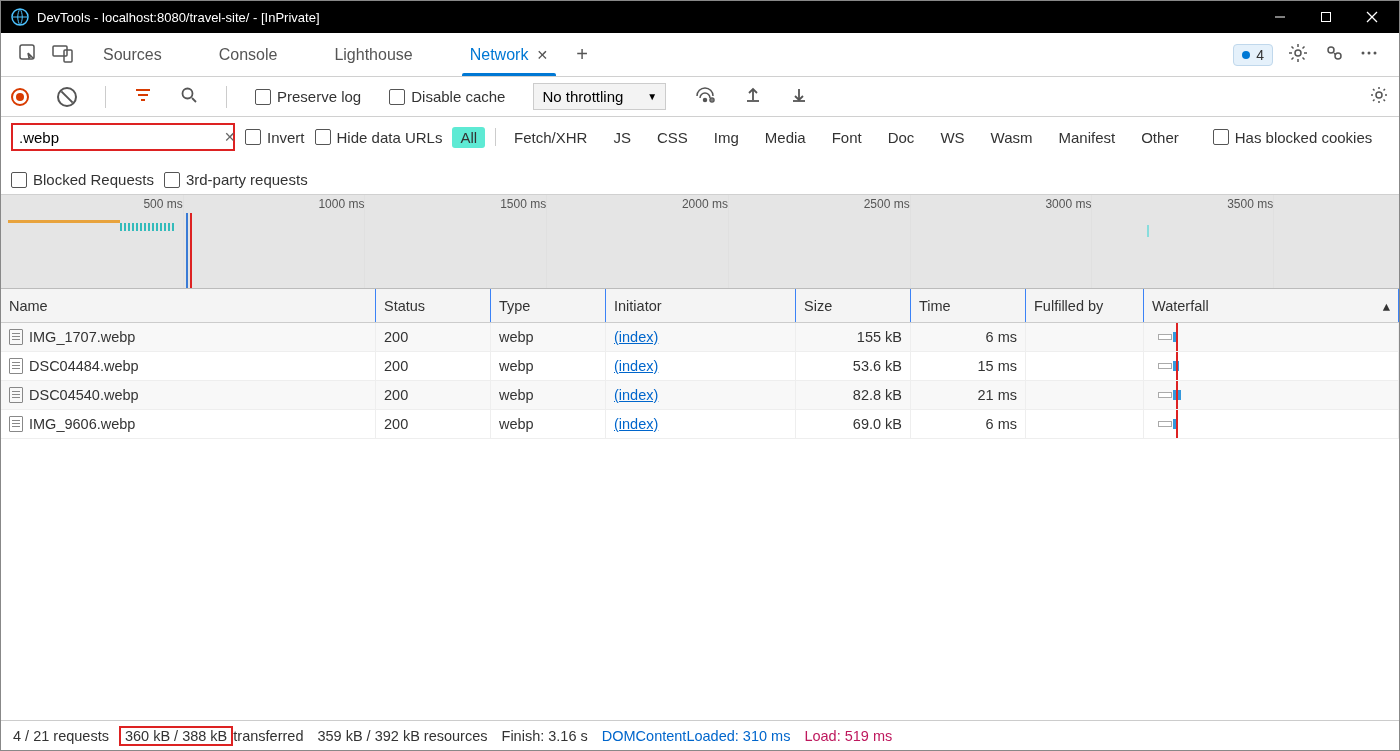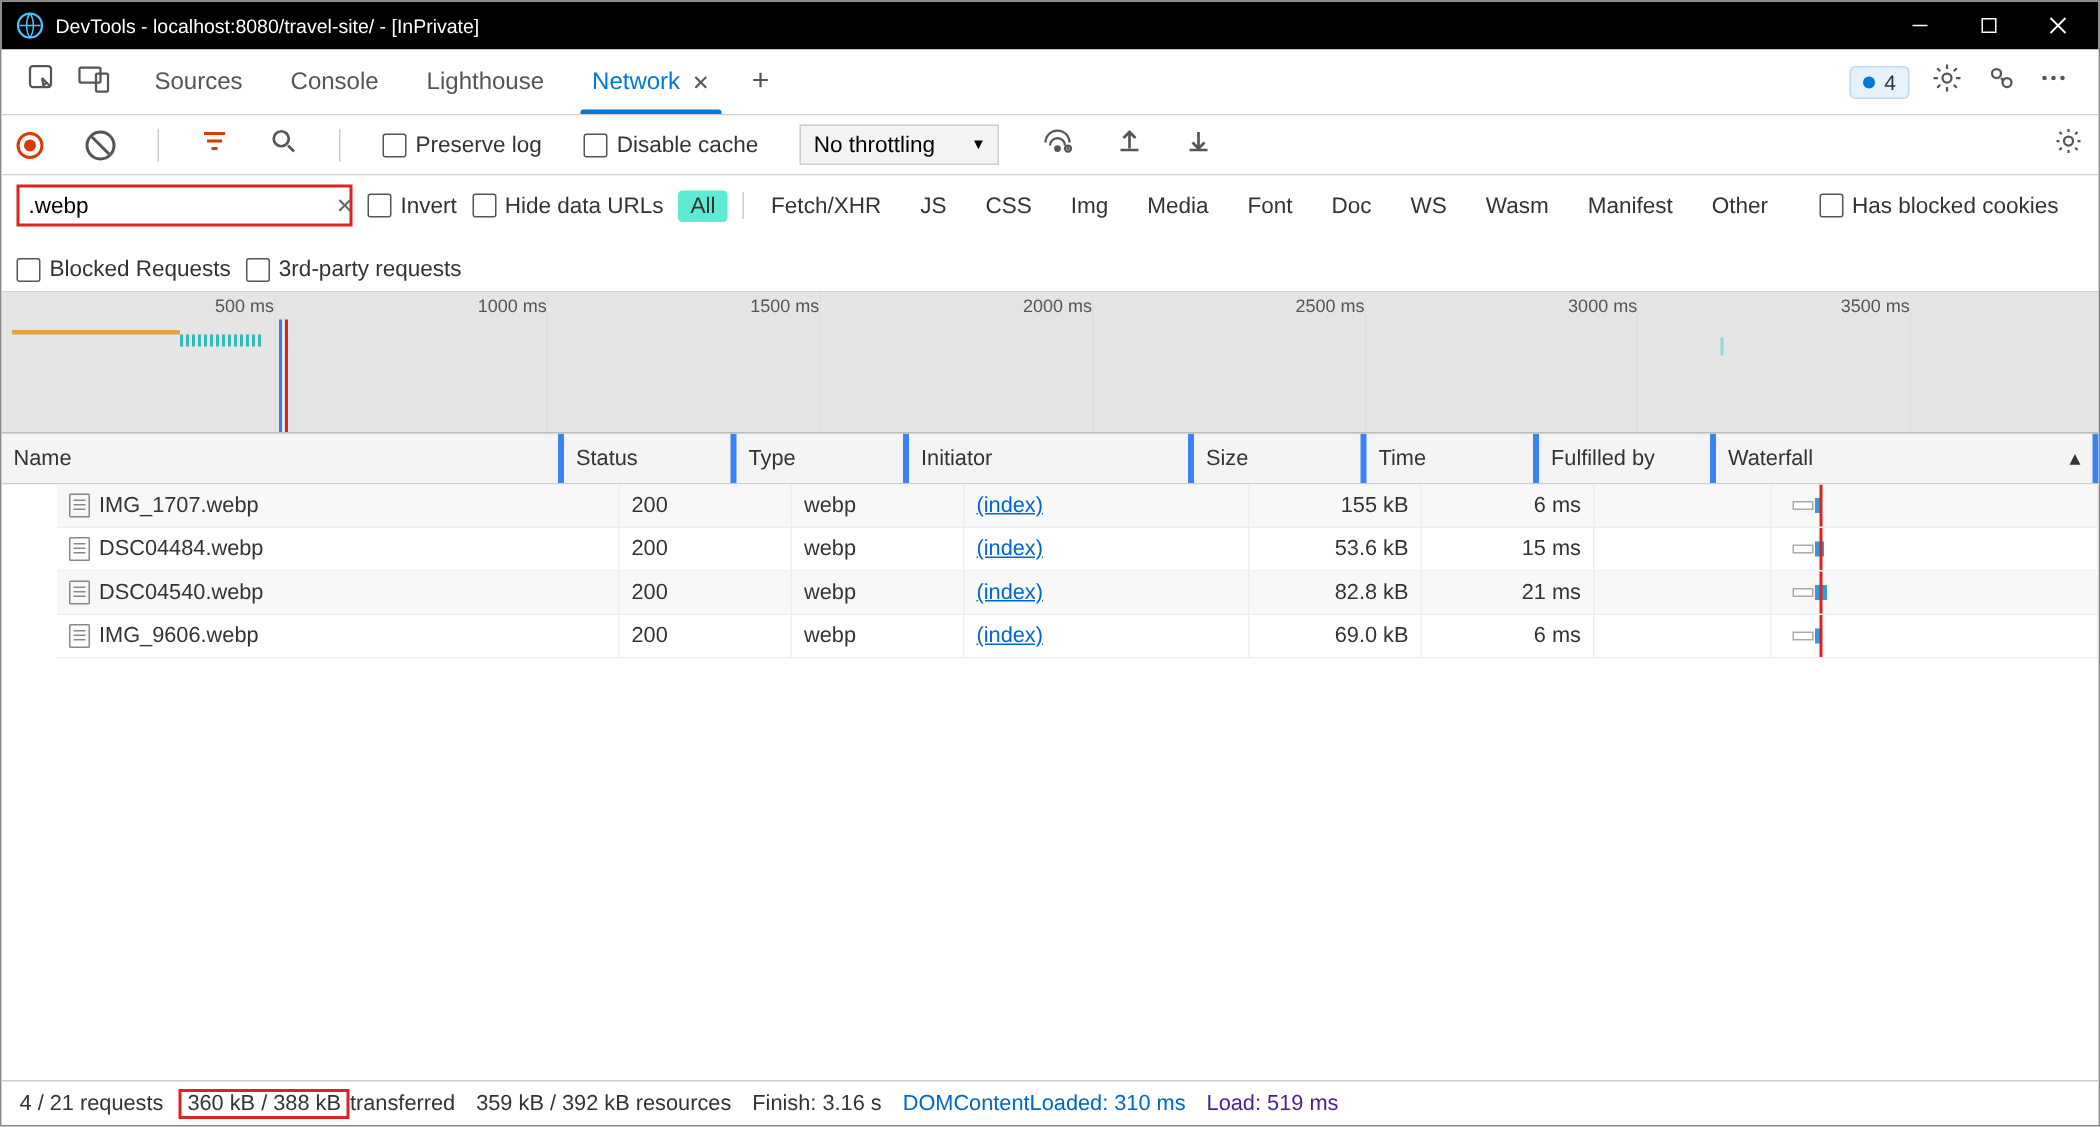--- a/index.html
+++ b/index.html
@@ -6,21 +6,21 @@
 body { background: #fff; width: 1400px; height: 751px; overflow: hidden; border: 1px solid #888; display: flex; flex-direction: column; }
 .titlebar { background: #000; color: #fff; height: 32px; display: flex; align-items: center; padding: 0 4px; font-size: 13px; }
 .titlebar .t-icon { width: 18px; height: 18px; margin: 0 8px 0 6px; border-radius: 3px; display:inline-block;}
 .titlebar .title { flex: 1; }
 .winbtns { display: flex; gap: 0; }
 .winbtn { width: 46px; height: 32px; display: flex; align-items: center; justify-content: center; color: #fff; }
 .winbtn svg { stroke: #fff; fill: none; }
 .tabbar { height: 44px; border-bottom: 1px solid #d0d0d0; display: flex; align-items: stretch; padding: 0 8px; background:#fff;}
 .tb-left { display: flex; align-items: center; gap: 12px; padding: 0 12px 0 8px; }
 .tb-left svg { stroke: #555; }
-.tabs { display: flex; align-items: stretch; }
+.tabs { display: flex; align-items: stretch; gap: 25px; }
 .tab { padding: 0 16px; display: flex; align-items: center; font-size: 16px; color: #555; position: relative; gap:8px;}
 .tab.active { color: #0078d4; }
 .tab.active::after { content: ""; position: absolute; left: 8px; right: 8px; bottom: 0; height: 3px; background: #0078d4; border-radius: 2px 2px 0 0;}
 .tab .x { font-size: 14px; color: #555; }
 .plus { padding: 0 12px; display:flex; align-items:center; font-size:20px; color:#555;}
 .tb-spacer{flex:1;}
 .tb-right { display: flex; align-items: center; gap: 14px; padding: 0 12px;}
 .issues { background:#e5f1fb; border:1px solid #c0d8ec; border-radius:4px; padding:2px 8px; display:flex; align-items:center; gap:6px; font-size:14px; color:#333;}
 .issues .dot{width:8px;height:8px;border-radius:50%;background:#0078d4;}
 .toolbar { height: 40px; border-bottom: 1px solid #d0d0d0; display: flex; align-items: center; padding: 0 10px; gap: 28px; background:#fff;}
@@ -42,38 +42,38 @@
 .pill{padding:2px 8px;border-radius:3px;}
 .pill.active{background:#5eead4;}
 .fsep{width:1px;height:18px;background:#ccc;}
 .timeline { height: 94px; border-bottom: 1px solid #bbb; position: relative; background:#e5e5e5;}
 .timeline .tick{position:absolute;top:2px;font-size:12px;color:#555;transform:translateX(-100%);}
 .timeline .grid{position:absolute;top:0;bottom:0;width:1px;background:#e0e0e0;}
 .timeline .bar1{position:absolute;top:25px;height:3px;background:#e8a33d;}
 .timeline .bar2{position:absolute;top:28px;height:8px;}
 .timeline .vline{position:absolute;top:18px;bottom:0;width:2px;}
 .table-head { height: 34px; border-bottom: 1px solid #ccc; display:flex; background:#f4f4f4; font-size:14.5px; color:#333;}
-.th{border-right:4px solid #3b82f6;display:flex;align-items:center;padding:0 8px;}
-.table-body{flex:1;overflow:auto;font-size:14.5px;color:#333;background:#fff;padding-left:37px;}
+.th{border-right:1px solid #3b82f6;display:flex;align-items:center;padding:0 8px;}
+.table-body{flex:1;overflow:auto;font-size:14.5px;color:#333;background:#fff;}
 .row{display:flex;height:29px;align-items:center;border-bottom:1px solid #eee;}
 .row:nth-child(odd){background:#f8f8f8;}
 .td{border-right:1px solid #eee;display:flex;align-items:center;padding:0 8px;height:100%;}
 .td.name{gap:6px;}
 .td.size,.td.time{justify-content:flex-end;}
 .link{color:#0066cc;text-decoration:underline;}
 .file-icon{width:14px;height:16px;border:1px solid #888;border-radius:1px;position:relative;flex-shrink:0;}
 .file-icon::after{content:"";position:absolute;top:3px;left:2px;right:2px;height:1px;background:#888;box-shadow:0 3px 0 #888,0 6px 0 #888;}
 .waterfall-cell{position:relative;}
 .wf-marker{position:absolute;top:0;bottom:0;width:1.5px;background:#d22;}
 .wf-bar{position:absolute;top:9px;height:10px;background:#3498db;}
 .wf-pre{position:absolute;top:11px;height:6px;border:1px solid #aaa;background:#fff;}
 .statusbar{height:30px;border-top:1px solid #ccc;display:flex;align-items:center;padding:0 12px;gap:14px;font-size:14.5px;color:#333;background:#fff;}
 .statusbar .highlight{border:2px solid #d22;padding:0 4px;margin:0 -4px;}
 .statusbar .dom{color:#0066cc;}
-.statusbar .load{color:#4c1d95;}
+.statusbar .load{color:#be185d;}
 .col-name{width:375px;} .col-status{width:115px;} .col-type{width:115px;} .col-init{width:190px;} .col-size{width:115px;} .col-time{width:115px;} .col-fulfil{width:118px;} .col-waterfall{flex:1;}
 .th.col-waterfall{justify-content:space-between;}
 </style>
 </head>
 <body>
 
 <div class="titlebar">
   <span class="t-icon">
     <svg width="18" height="18" viewBox="0 0 18 18">
         <circle cx="9" cy="9" r="8" fill="none" stroke="#4cc2ff" stroke-width="1.5"></circle>

